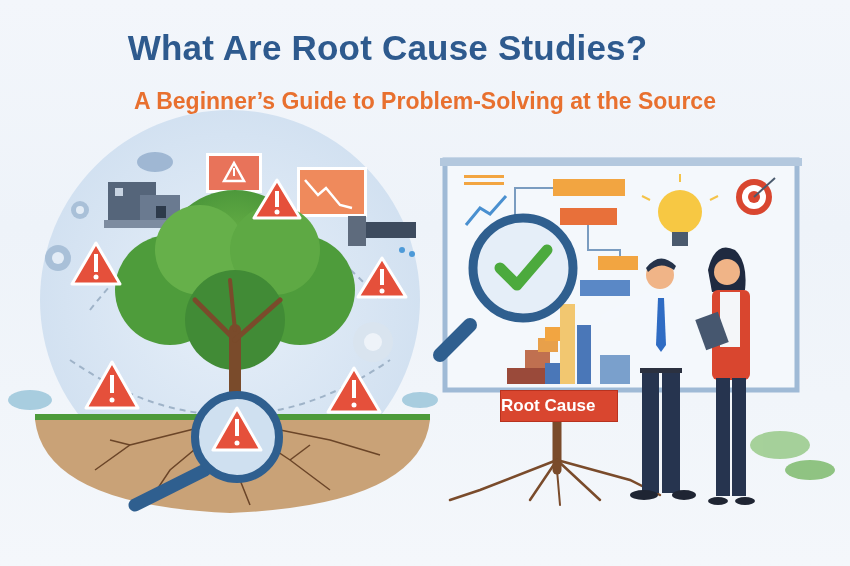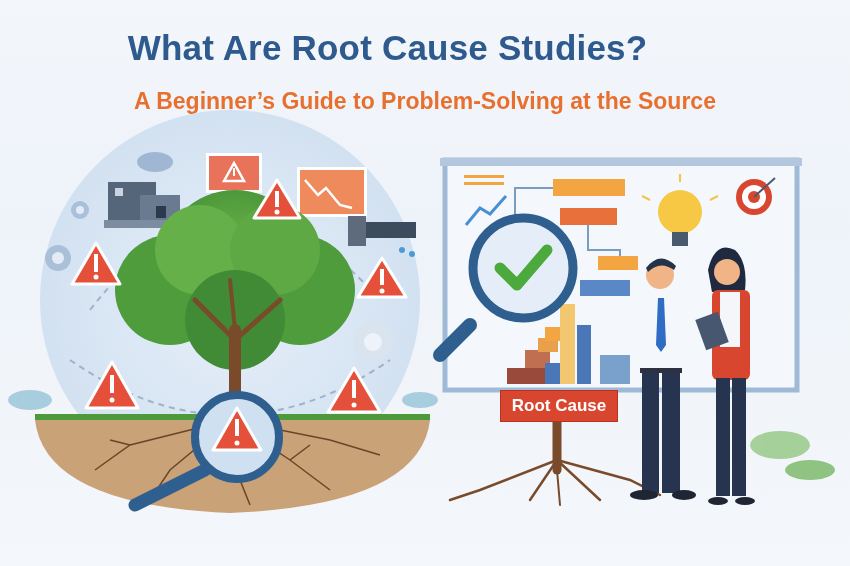--- a/index.html
+++ b/index.html
@@ -5,21 +5,21 @@
   html,body{margin:0;padding:0;}
   body{width:850px;height:566px;overflow:hidden;position:relative;
     background:linear-gradient(180deg,#f3f6fb 0%,#eef3f9 40%,#f4f7fb 100%);
     font-family:"Liberation Sans","DejaVu Sans",sans-serif;}
   .title{position:absolute;top:28px;left:0;width:775px;text-align:center;
     font-size:35px;font-weight:bold;color:#2e5a8e;letter-spacing:0.2px;}
   .subtitle{position:absolute;top:88px;left:0;width:850px;text-align:center;
     font-size:23px;font-weight:bold;color:#e8702f;}
   .scene{position:absolute;left:0;top:0;width:850px;height:566px;}
   .rootcause-label{position:absolute;left:500px;top:390px;width:116px;height:30px;
-    background:#d9462f;color:#fff;font-weight:bold;font-size:17px;text-align:center;line-height:30px;
+    background:#d9462f;color:#fff;font-weight:bold;font-size:17px;line-height:30px;
     border:1px solid #b8321f;}
 </style>
 </head>
 <body>
 
 <div class="title">What Are Root Cause Studies?</div>
 <div class="subtitle">A Beginner’s Guide to Problem-Solving at the Source</div>
 
 <svg class="scene" viewBox="0 0 850 566">
   <defs>

